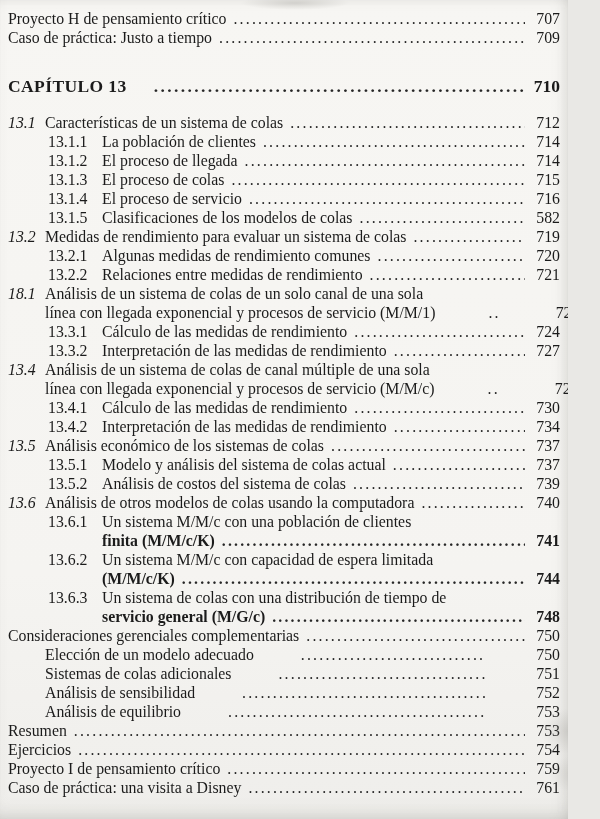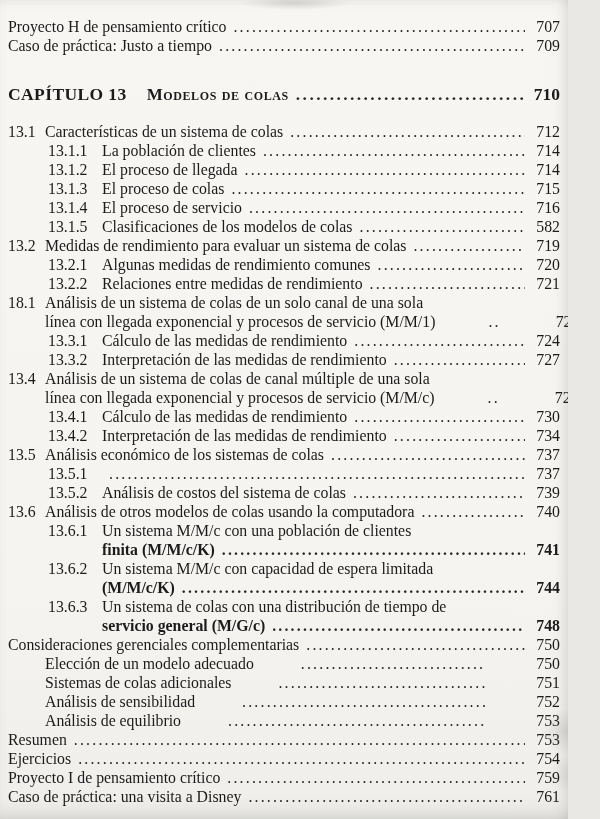--- a/index.html
+++ b/index.html
@@ -5,38 +5,38 @@
   html, body {
     margin: 0;
     padding: 0;
     background: #e9e8e5;
   }
   .page {
     position: relative;
     width: 568px;
     height: 819px;
     box-sizing: border-box;
-    padding: 17px 8px 0 8px;
+    padding: 9px 8px 0 8px;
     overflow: hidden;
     background: linear-gradient(180deg, #f7f6f3 0%, #f5f4f1 70%, #efeeeb 100%);
     color: #1b1b1b;
     font-family: "Liberation Serif", serif;
     box-shadow: inset -12px 0 16px -12px rgba(120,118,112,0.28),
                 inset 0 -14px 18px -12px rgba(120,118,112,0.30),
                 inset 0 10px 12px -10px rgba(140,138,132,0.18);
   }
   .row {
     display: flex;
     align-items: baseline;
     line-height: 19px;
     font-size: 15.8px;
     white-space: nowrap;
   }
   .row .num { flex: none; }
-  .l0 .num { width: 37px; }
+  .l0 .num { width: 37px; font-style: italic; }
   .l0cont { padding-left: 37px; gap: 46px; }
   .sub { padding-left: 37px; gap: 40px; }
   .l1 { padding-left: 40px; }
   .l1 .num { width: 54px; }
   .l1cont { padding-left: 94px; font-weight: bold; }
   .title { flex: none; }
   .leader {
     flex: 1 1 auto;
     overflow: hidden;
     white-space: nowrap;
@@ -98,21 +98,20 @@
         <span class="leader"></span>
         <span class="page-num">707</span>
       </div>
       <div class="row l0">
         <span class="title">Caso de práctica: Justo a tiempo</span>
         <span class="leader"></span>
         <span class="page-num">709</span>
       </div>
       <div class="row chapter">
         <span class="num">CAPÍTULO 13</span>
-        <span class="title">Modelos de colas</span>
         <span class="leader"></span>
         <span class="page-num">710</span>
       </div>
       <div class="row l0">
         <span class="num">13.1</span>
         <span class="title">Características de un sistema de colas</span>
         <span class="leader"></span>
         <span class="page-num">712</span>
       </div>
       <div class="row l1">
@@ -206,20 +205,21 @@
         <span class="page-num">734</span>
       </div>
       <div class="row l0">
         <span class="num">13.5</span>
         <span class="title">Análisis económico de los sistemas de colas</span>
         <span class="leader"></span>
         <span class="page-num">737</span>
       </div>
       <div class="row l1">
         <span class="num">13.5.1</span>
+        <span class="title">Modelo y análisis del sistema de colas actual</span>
         <span class="leader"></span>
         <span class="page-num">737</span>
       </div>
       <div class="row l1">
         <span class="num">13.5.2</span>
         <span class="title">Análisis de costos del sistema de colas</span>
         <span class="leader"></span>
         <span class="page-num">739</span>
       </div>
       <div class="row l0">

